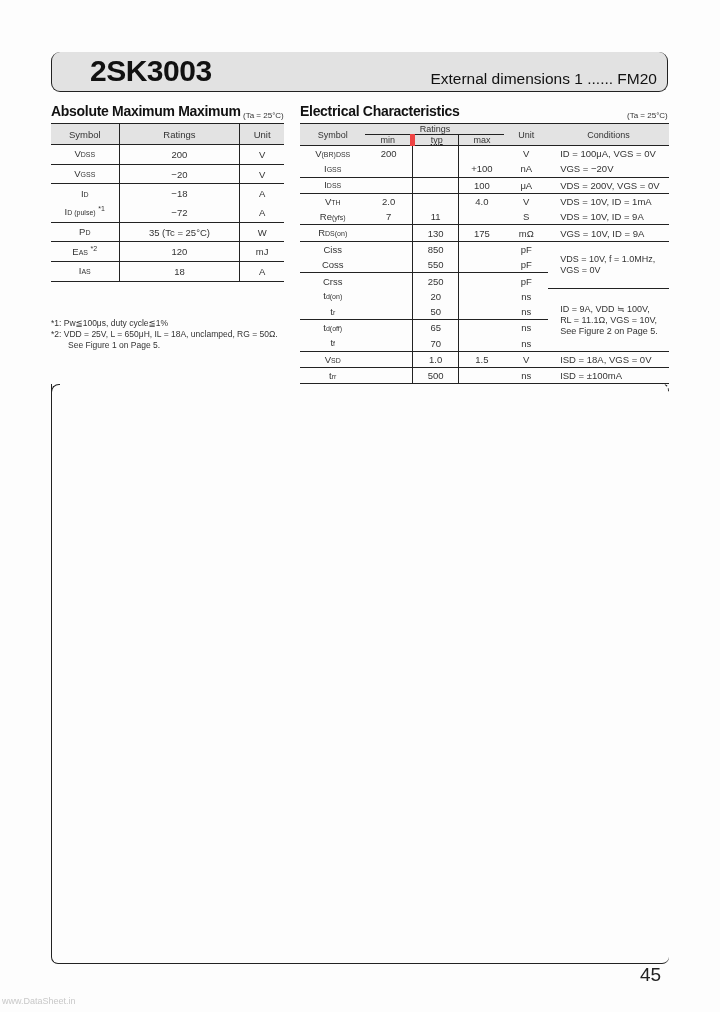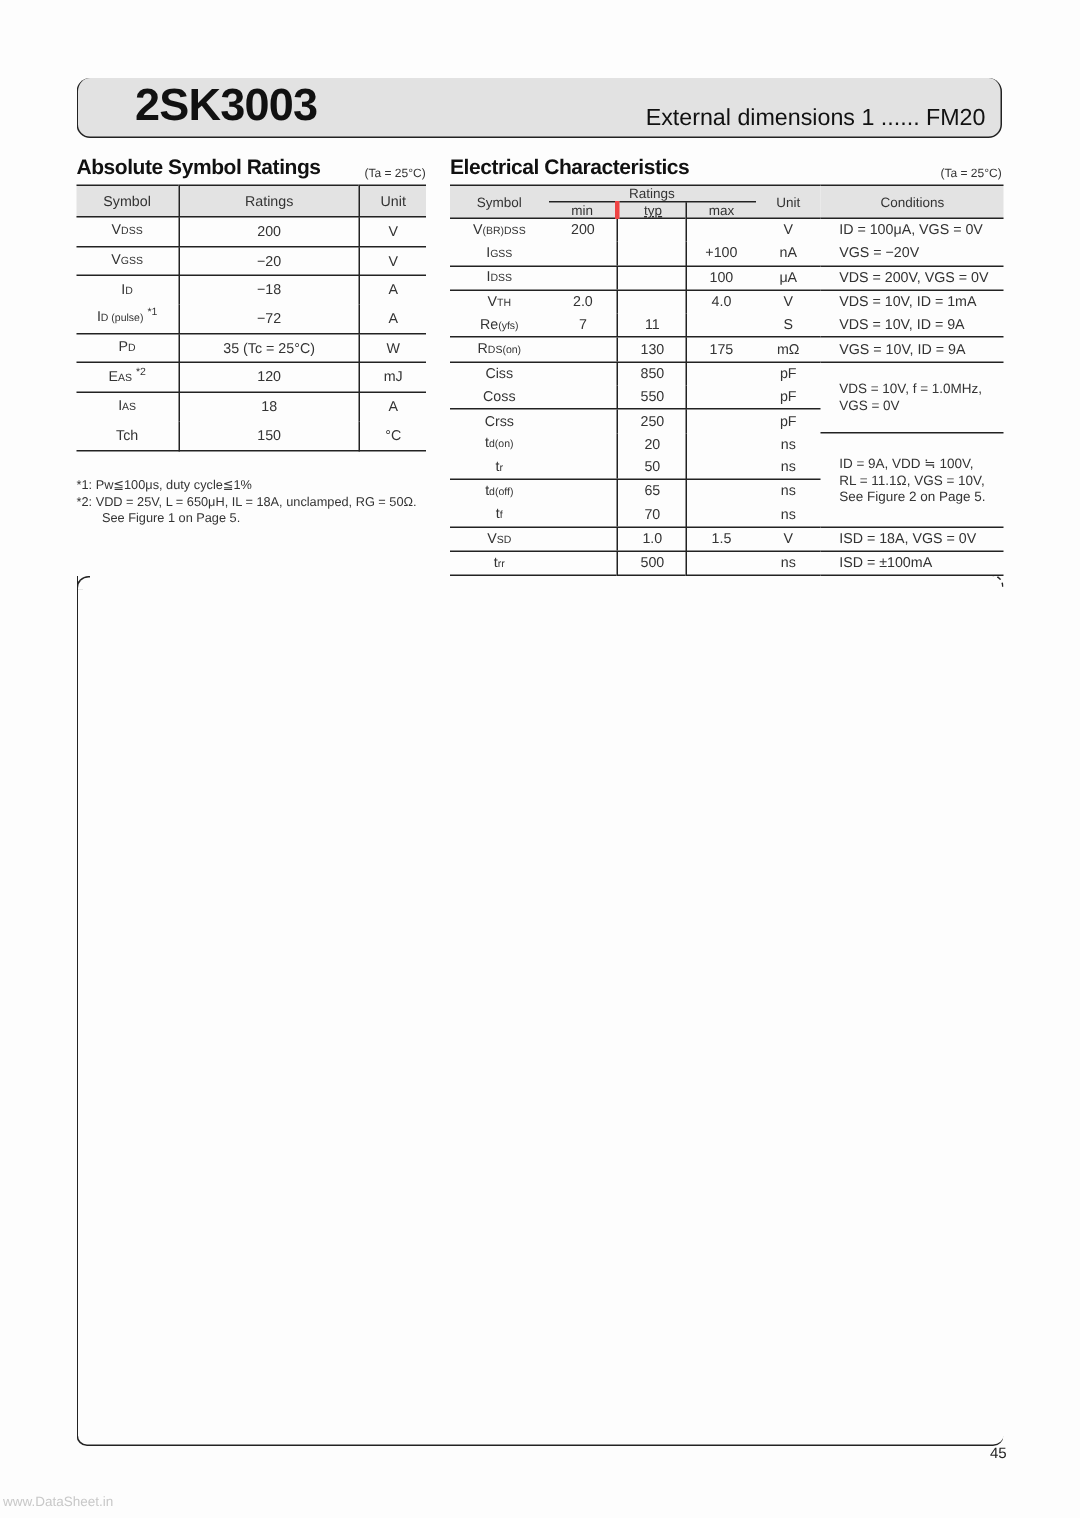--- a/index.html
+++ b/index.html
@@ -49,51 +49,51 @@
   #ec td { height:15.3px; line-height:13px; }
   #ec .csym { width:68px; }
   #ec .cmin { width:47px; }
   #ec .ctyp { width:46px; border-left:1px solid #222; border-right:1px solid #222; }
   #ec .cmax { width:47px;margin-top:10px; }
   #ec .cunit { width:46px; }
   #ec .ccond { width:115px; text-align:left; padding-left:12px; }
   #ec tr.sep td.g { border-bottom:1px solid #222; }
   #ec td.ccond.sep2 { border-bottom:1px solid #222; }
   #ec thead tr.r2 th { border-bottom:0; }
-  #ec thead tr th.ctyp { border-left:3px solid #ef4444; border-right:1px solid #222;text-decoration:underline; }
+  #ec thead tr th.ctyp { border-left:5px solid #ef4444; border-right:1px solid #222;text-decoration:underline; }
   #ec thead { border-bottom:1px solid #222; }
 
   .footnotes { position:absolute; left:51px; top:318px; font-size:8.5px; color:#333; line-height:11px; }
   .footnotes .indent { padding-left:17px; }
 
   .frame {
     position:absolute; left:51px; top:384px; width:618px; height:580px;
     border-left:1px solid #222; border-bottom:1.5px solid #222; border-bottom-left-radius:7px; border-bottom-right-radius:7px;
     box-sizing:border-box;
   }
   .corner-tl {
     position:absolute; left:51px; top:384px; width:8px; height:8px;
     border-top:1px solid #222; border-left:1px solid #222; border-top-left-radius:8px;
   }
   .corner-tr {
     position:absolute; left:660px; top:383px; width:8px; height:8px;
     border-top:1px dashed #222; border-right:1px dashed #222; border-top-right-radius:8px;
   }
-  .page-no { position:absolute; left:660px; top:964px; font-size:10px; color:#222; }
+  .page-no { position:absolute; left:640px; top:964px; font-size:19px; color:#222; }
   .watermark { position:absolute; left:2px; top:996px; font-size:9px; color:#c8c8c8; }
 </style>
 </head>
 <body>
 
 <div class="title-box">
   <div class="part-no">2SK3003</div>
   <div class="ext-dim">External dimensions 1 ...... FM20</div>
 </div>
 
-<div class="section-title" style="left:51px; top:103px;">Absolute Symbol Ratings</div>
+<div class="section-title" style="left:51px; top:103px;">Absolute Maximum Maximum</div>
 <div class="ta-note" style="left:243px; top:111px;">(Ta = 25°C)</div>
 
 <table id="amr">
   <thead>
     <tr>
       <th class="c1">Symbol</th>
       <th class="c2">Ratings</th>
       <th class="c3">Unit</th>
     </tr>
   </thead>
@@ -125,25 +125,20 @@
     </tr>
     <tr class="sep">
       <td class="c1"><span>E</span><span class="sub">AS</span> <sup class="sup">*2</sup></td>
       <td class="c2">120</td>
       <td class="c3">mJ</td>
     </tr>
     <tr>
       <td class="c1"><span>I</span><span class="sub">AS</span></td>
       <td class="c2">18</td>
       <td class="c3">A</td>
-    </tr>
-    <tr class="sep">
-      <td class="c1"><span>Tch</span></td>
-      <td class="c2">150</td>
-      <td class="c3">°C</td>
     </tr>
   </tbody>
 </table>
 
 <div class="footnotes">
   <div>*1: Pw≦100μs,  duty cycle≦1%</div>
   <div>*2: VDD = 25V,  L = 650μH,  IL = 18A,  unclamped, RG = 50Ω.</div>
   <div class="indent">See Figure 1 on Page 5.</div>
 </div>
 

